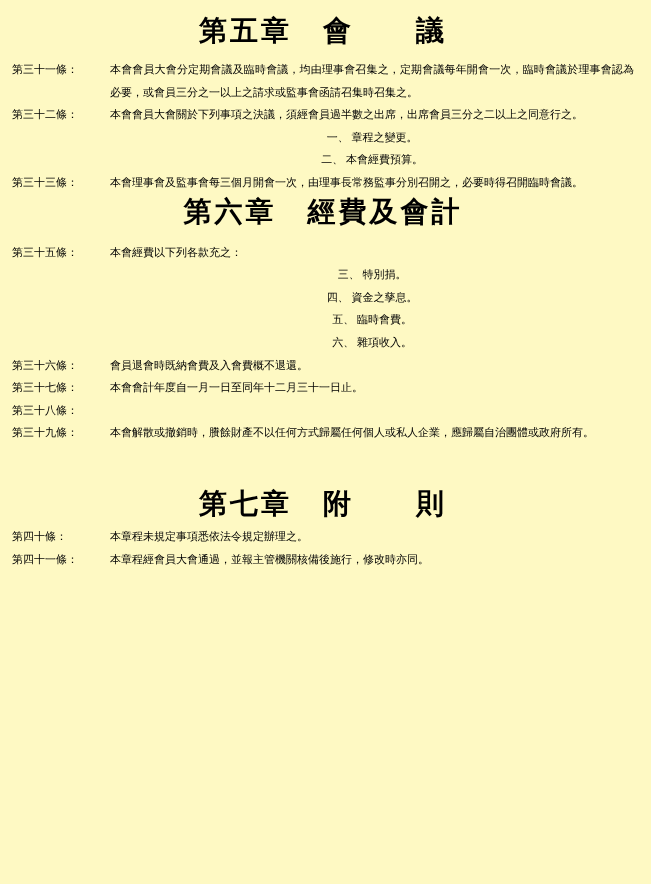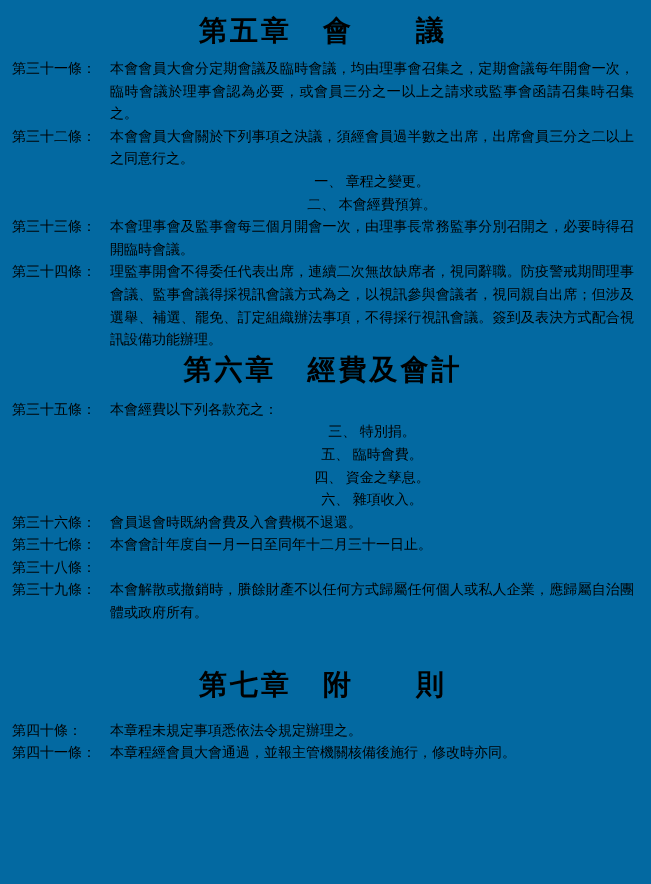--- a/index.html
+++ b/index.html
@@ -6,41 +6,41 @@
     margin: 0;
     padding: 0;
     background: #ffffff;
   }
   .page {
     position: relative;
     width: 651px;
     height: 884px;
     box-sizing: border-box;
     padding: 13px 17px 0 12px;
-    background: #0369a1;
+    background: #fef9c3;
     color: #000000;
     font-family: "Liberation Serif", serif;
     overflow: hidden;
   }
   .chapter-title {
     margin: 0;
     text-align: center;
     font-size: 28px;
     line-height: 35px;
     font-weight: bold;
     letter-spacing: 3px;
     color: #000000;
   }
   .chapter-title.first { margin-bottom: 10px; }
   .chapter-title.second { margin-bottom: 12px; }
-  .chapter-title.third { margin-top: 42px; margin-bottom: 18px; }
+  .chapter-title.third { margin-top: 42px; margin-bottom: 4px; }
   .article {
     display: flex;
     align-items: flex-start;
-    font-size: 14px;
+    font-size: 11px;
     line-height: 22.6px;
   }
   .article-label {
     flex: 0 0 98px;
     width: 98px;
     white-space: nowrap;
     overflow: hidden;
   }
   .article-content {
     flex: 1 1 auto;
@@ -77,38 +77,32 @@
       </div>
     </div>
 
     <div class="article">
       <div class="article-label">第三十三條：</div>
       <div class="article-content">
         <div class="article-text">本會理事會及監事會每三個月開會一次，由理事長常務監事分別召開之，必要時得召開臨時會議。</div>
       </div>
     </div>
 
-    <div class="article">
-      <div class="article-label">第三十四條：</div>
-      <div class="article-content">
-        <div class="article-text">理監事開會不得委任代表出席，連續二次無故缺席者，視同辭職。防疫警戒期間理事會議、監事會議得採視訊會議方式為之，以視訊參與會議者，視同親自出席；但涉及選舉、補選、罷免、訂定組織辦法事項，不得採行視訊會議。簽到及表決方式配合視訊設備功能辦理。</div>
-      </div>
-    </div>
   </section>
 
   <section>
     <h1 class="chapter-title second">第六章　經費及會計</h1>
 
     <div class="article">
       <div class="article-label">第三十五條：</div>
       <div class="article-content">
         <div class="article-text">本會經費以下列各款充之：</div>
         <div class="list-item">三、 特別捐。</div>
+        <div class="list-item">四、 資金之孳息。</div>
         <div class="list-item">五、 臨時會費。</div>
-        <div class="list-item">四、 資金之孳息。</div>
         <div class="list-item">六、 雜項收入。</div>
       </div>
     </div>
 
     <div class="article">
       <div class="article-label">第三十六條：</div>
       <div class="article-content">
         <div class="article-text">會員退會時既納會費及入會費概不退還。</div>
       </div>
     </div>

